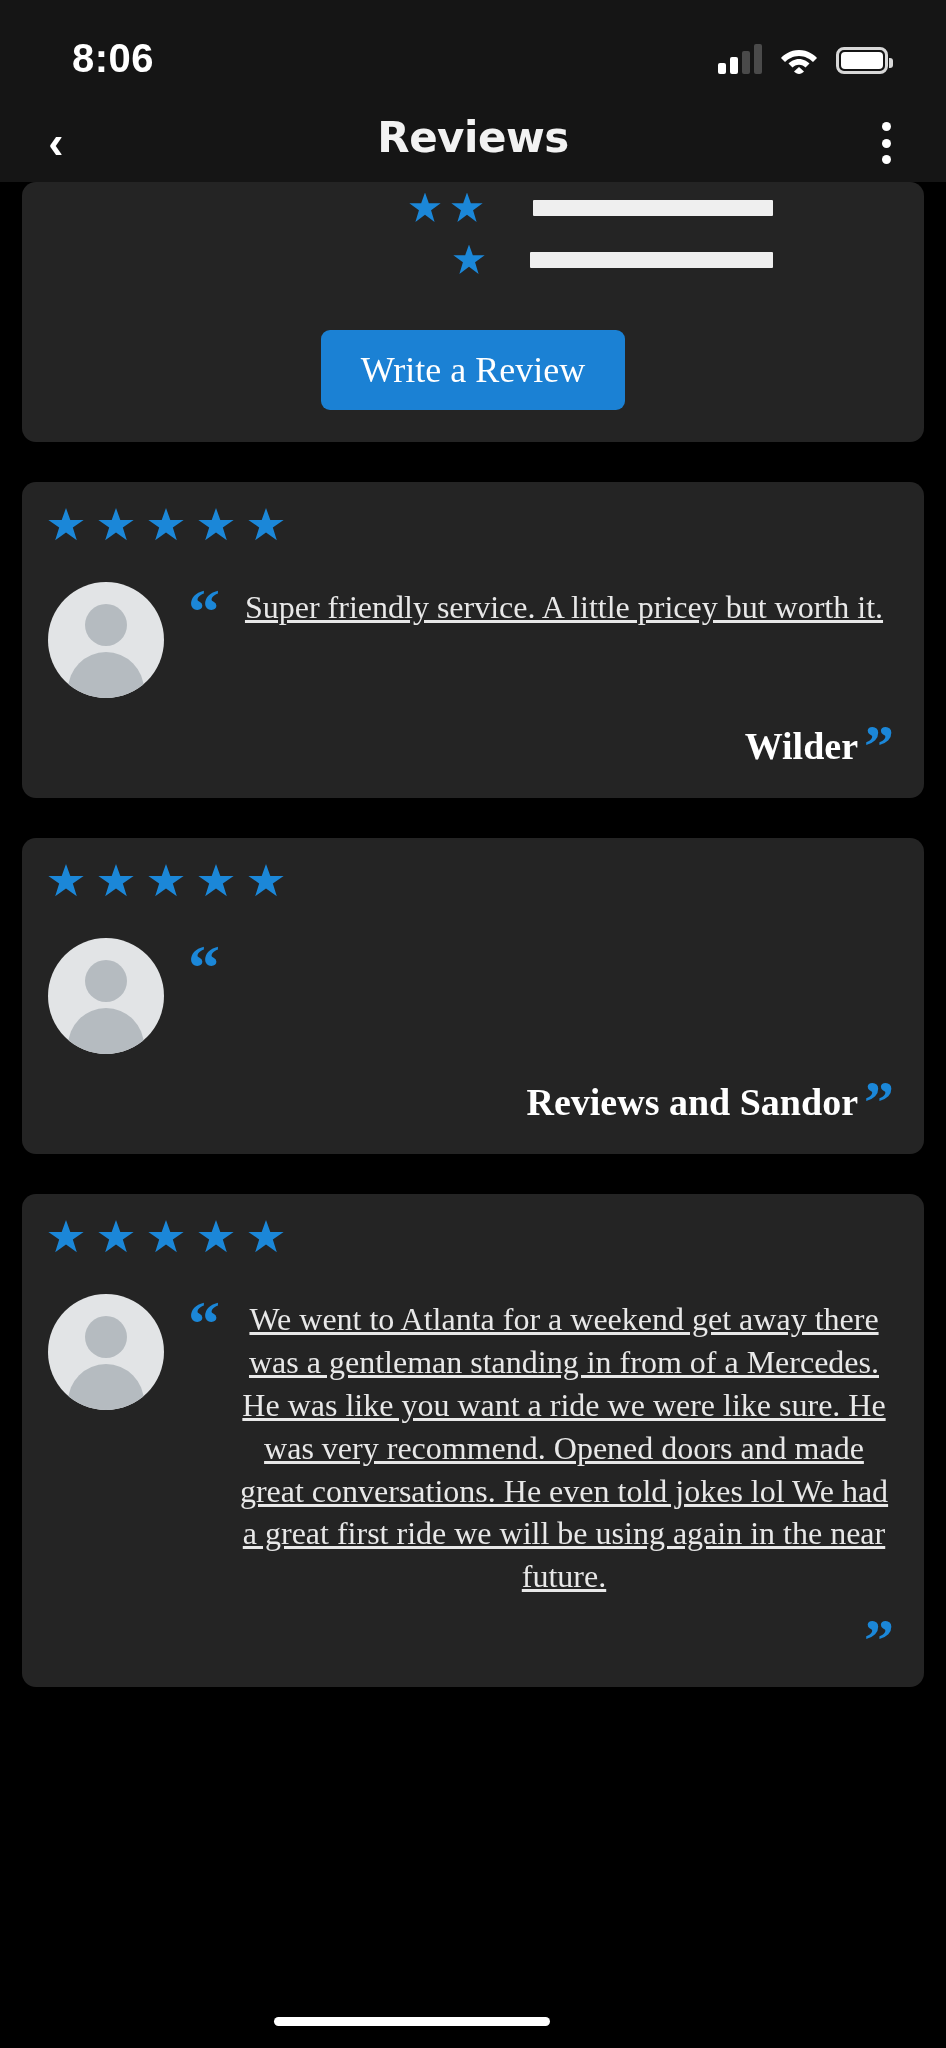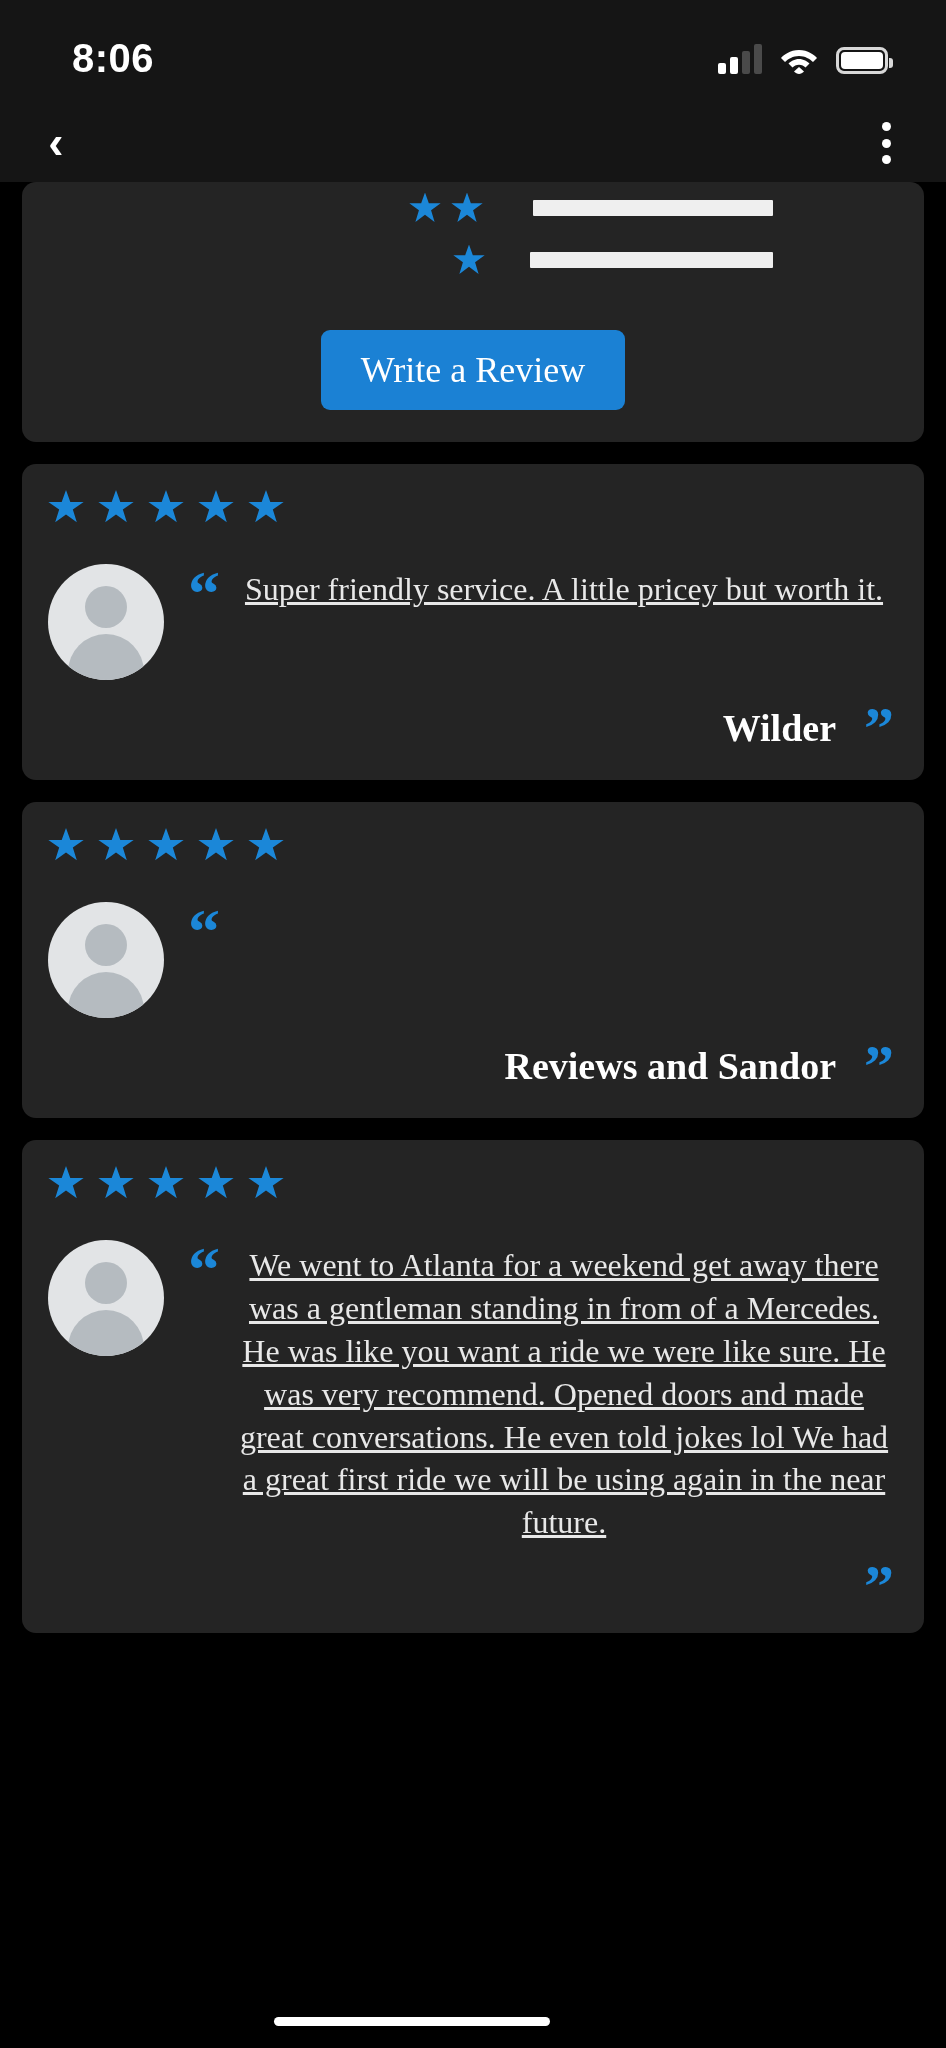--- a/index.html
+++ b/index.html
@@ -75,21 +75,21 @@
     background:#ffffff;
   }
 
   
   .content {
     position:absolute; top:182px; left:0; width:946px; height:1790px;
     background:#000; padding:0 22px;
   }
 
   .card {
-    background:#242424; border-radius:14px; margin-bottom:22px;
+    background:#242424; border-radius:14px; margin-bottom:40px;
   }
 
   
   .summary-card {
     margin-top:0; padding:0 0 32px 0; overflow:hidden;
   }
   .rating-row {
     display:flex; align-items:center; justify-content:flex-start;
     padding:0 0 0 0; margin:0 auto; width:600px; height:52px;
   }
@@ -144,21 +144,21 @@
   }
   .review-text {
     flex:1 1 auto; color:#e8e8e8;
     font-family:"Liberation Serif", serif;
     font-size:32px; line-height:1.34; text-align:center;
     padding:18px 4px 0 0;
     text-decoration:underline;
   }
   .review-footer {
     display:flex; align-items:center; justify-content:flex-end;
-    gap:28px; margin-top:26px; padding-right:4px;
+    gap:6px; margin-top:26px; padding-right:4px;
   }
   .review-name {
     color:#ffffff; font-family:"Liberation Serif", serif;
     font-size:38px; font-weight:700;
   }
   .quote-close {
     color:#1b87d8; font-size:60px; line-height:0.55;
     font-family:"Liberation Serif", serif; font-weight:700;
   }
 
@@ -190,20 +190,21 @@
         </svg>
       </div>
       <div class="battery">
         <div class="battery-fill"></div>
       </div>
     </div>
   </div>
 
   <div class="navbar">
     <div class="nav-back">‹</div>
+    <div class="nav-title">Reviews</div>
     <div class="nav-menu">
       <span></span>
         <span></span>
         <span></span>
     </div>
   </div>
 
   <div class="content">
 
     <div class="card summary-card">

